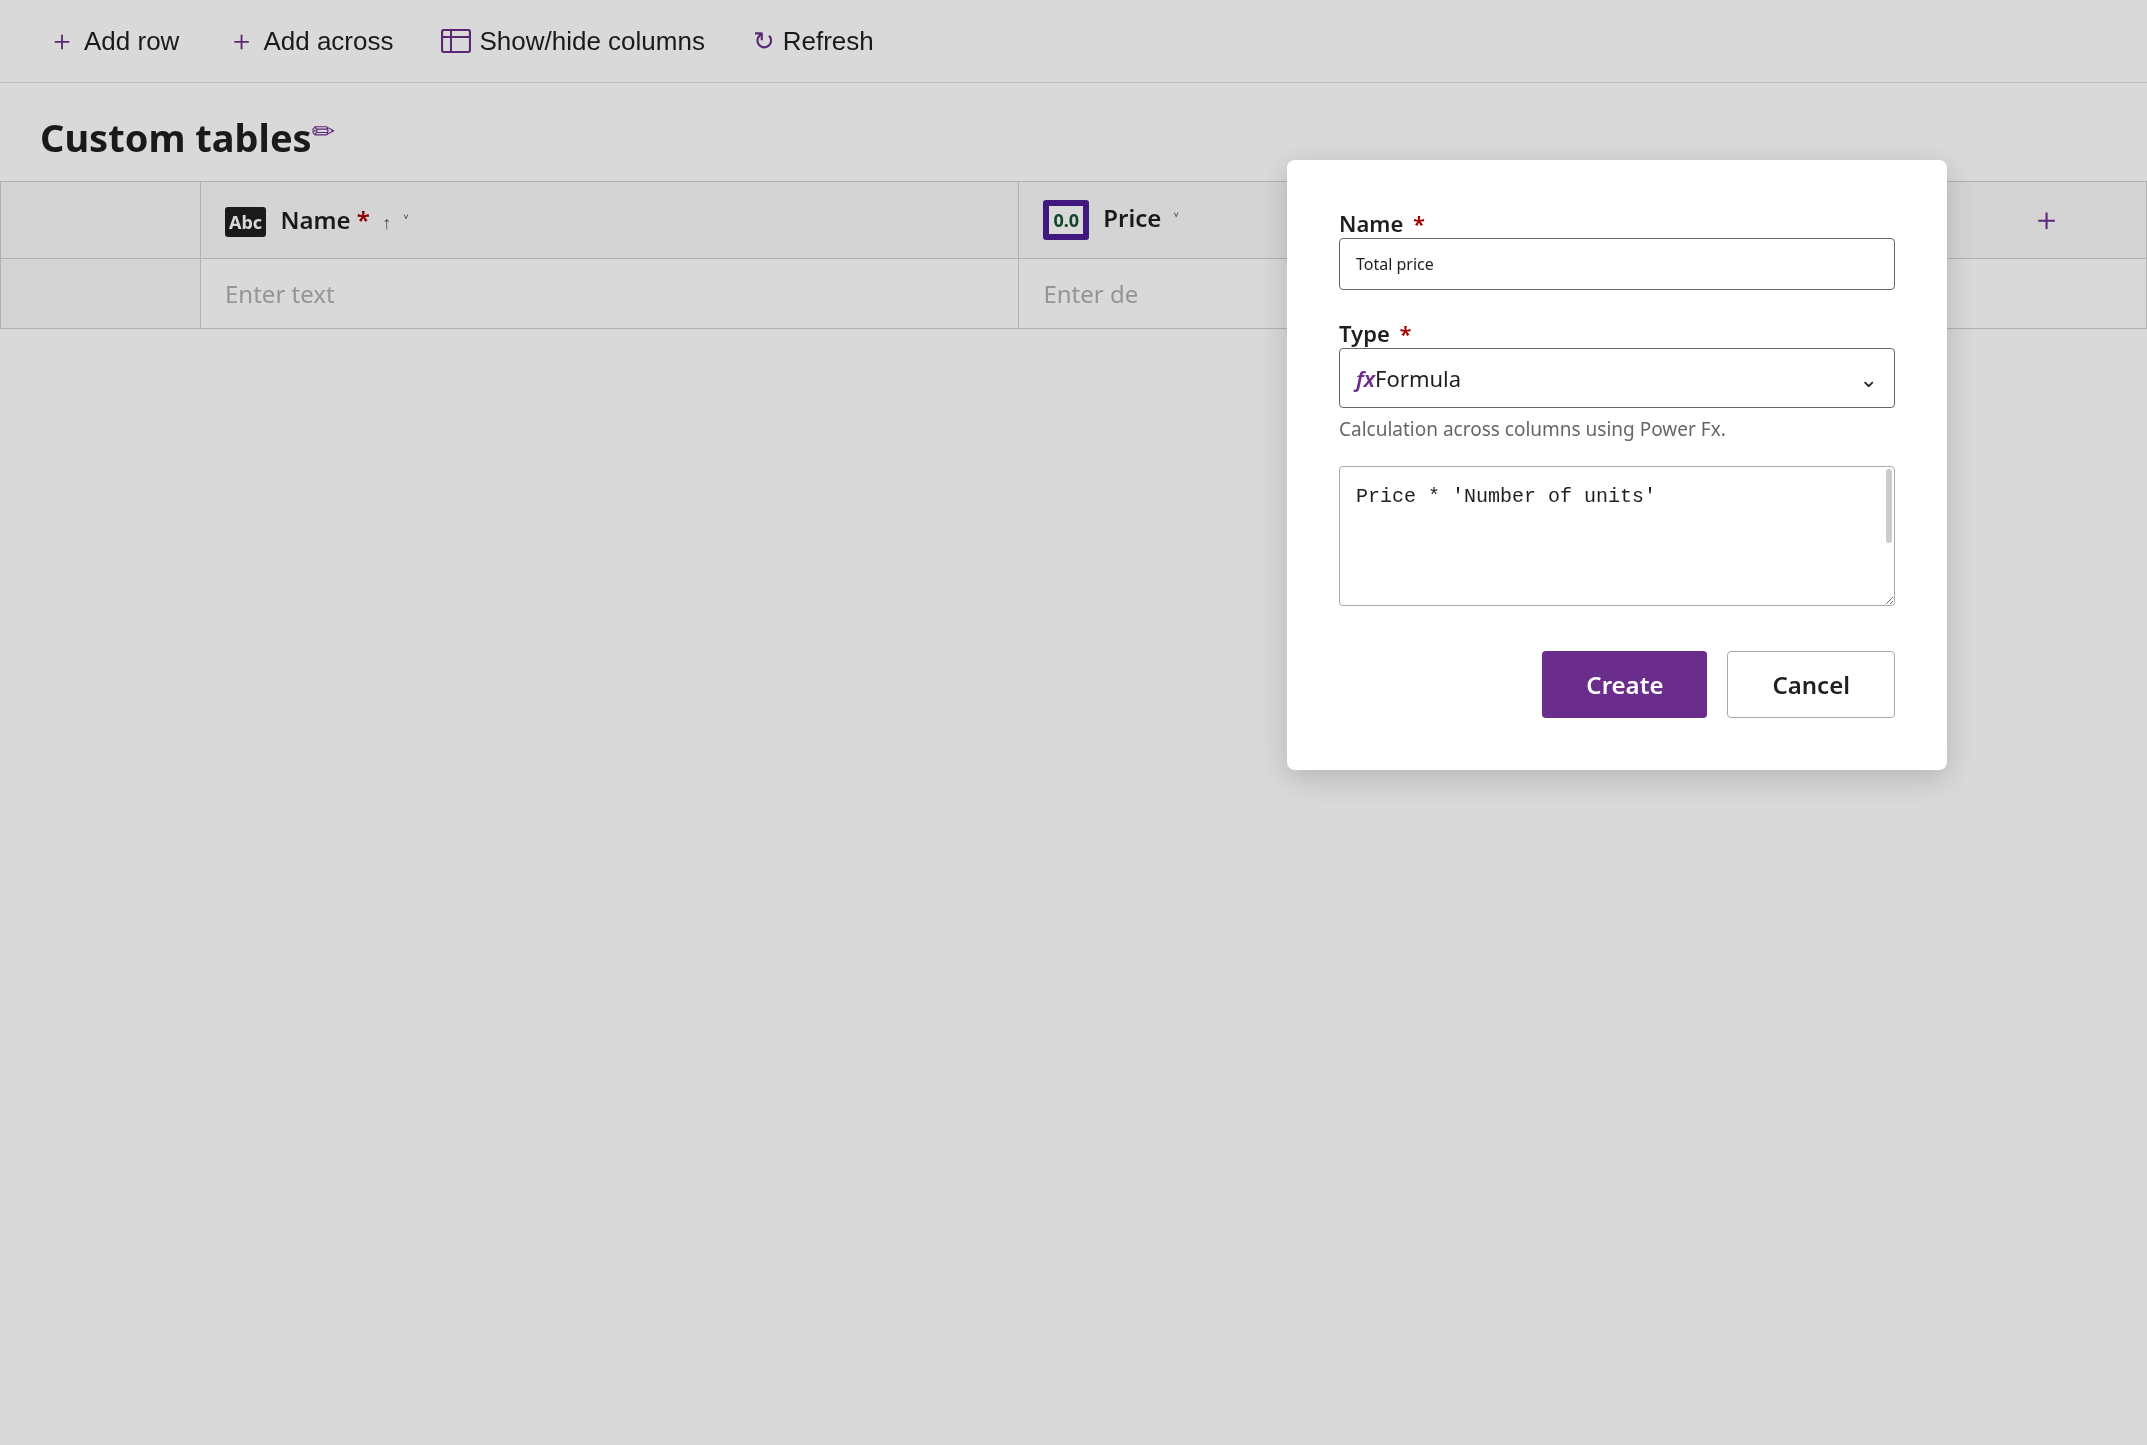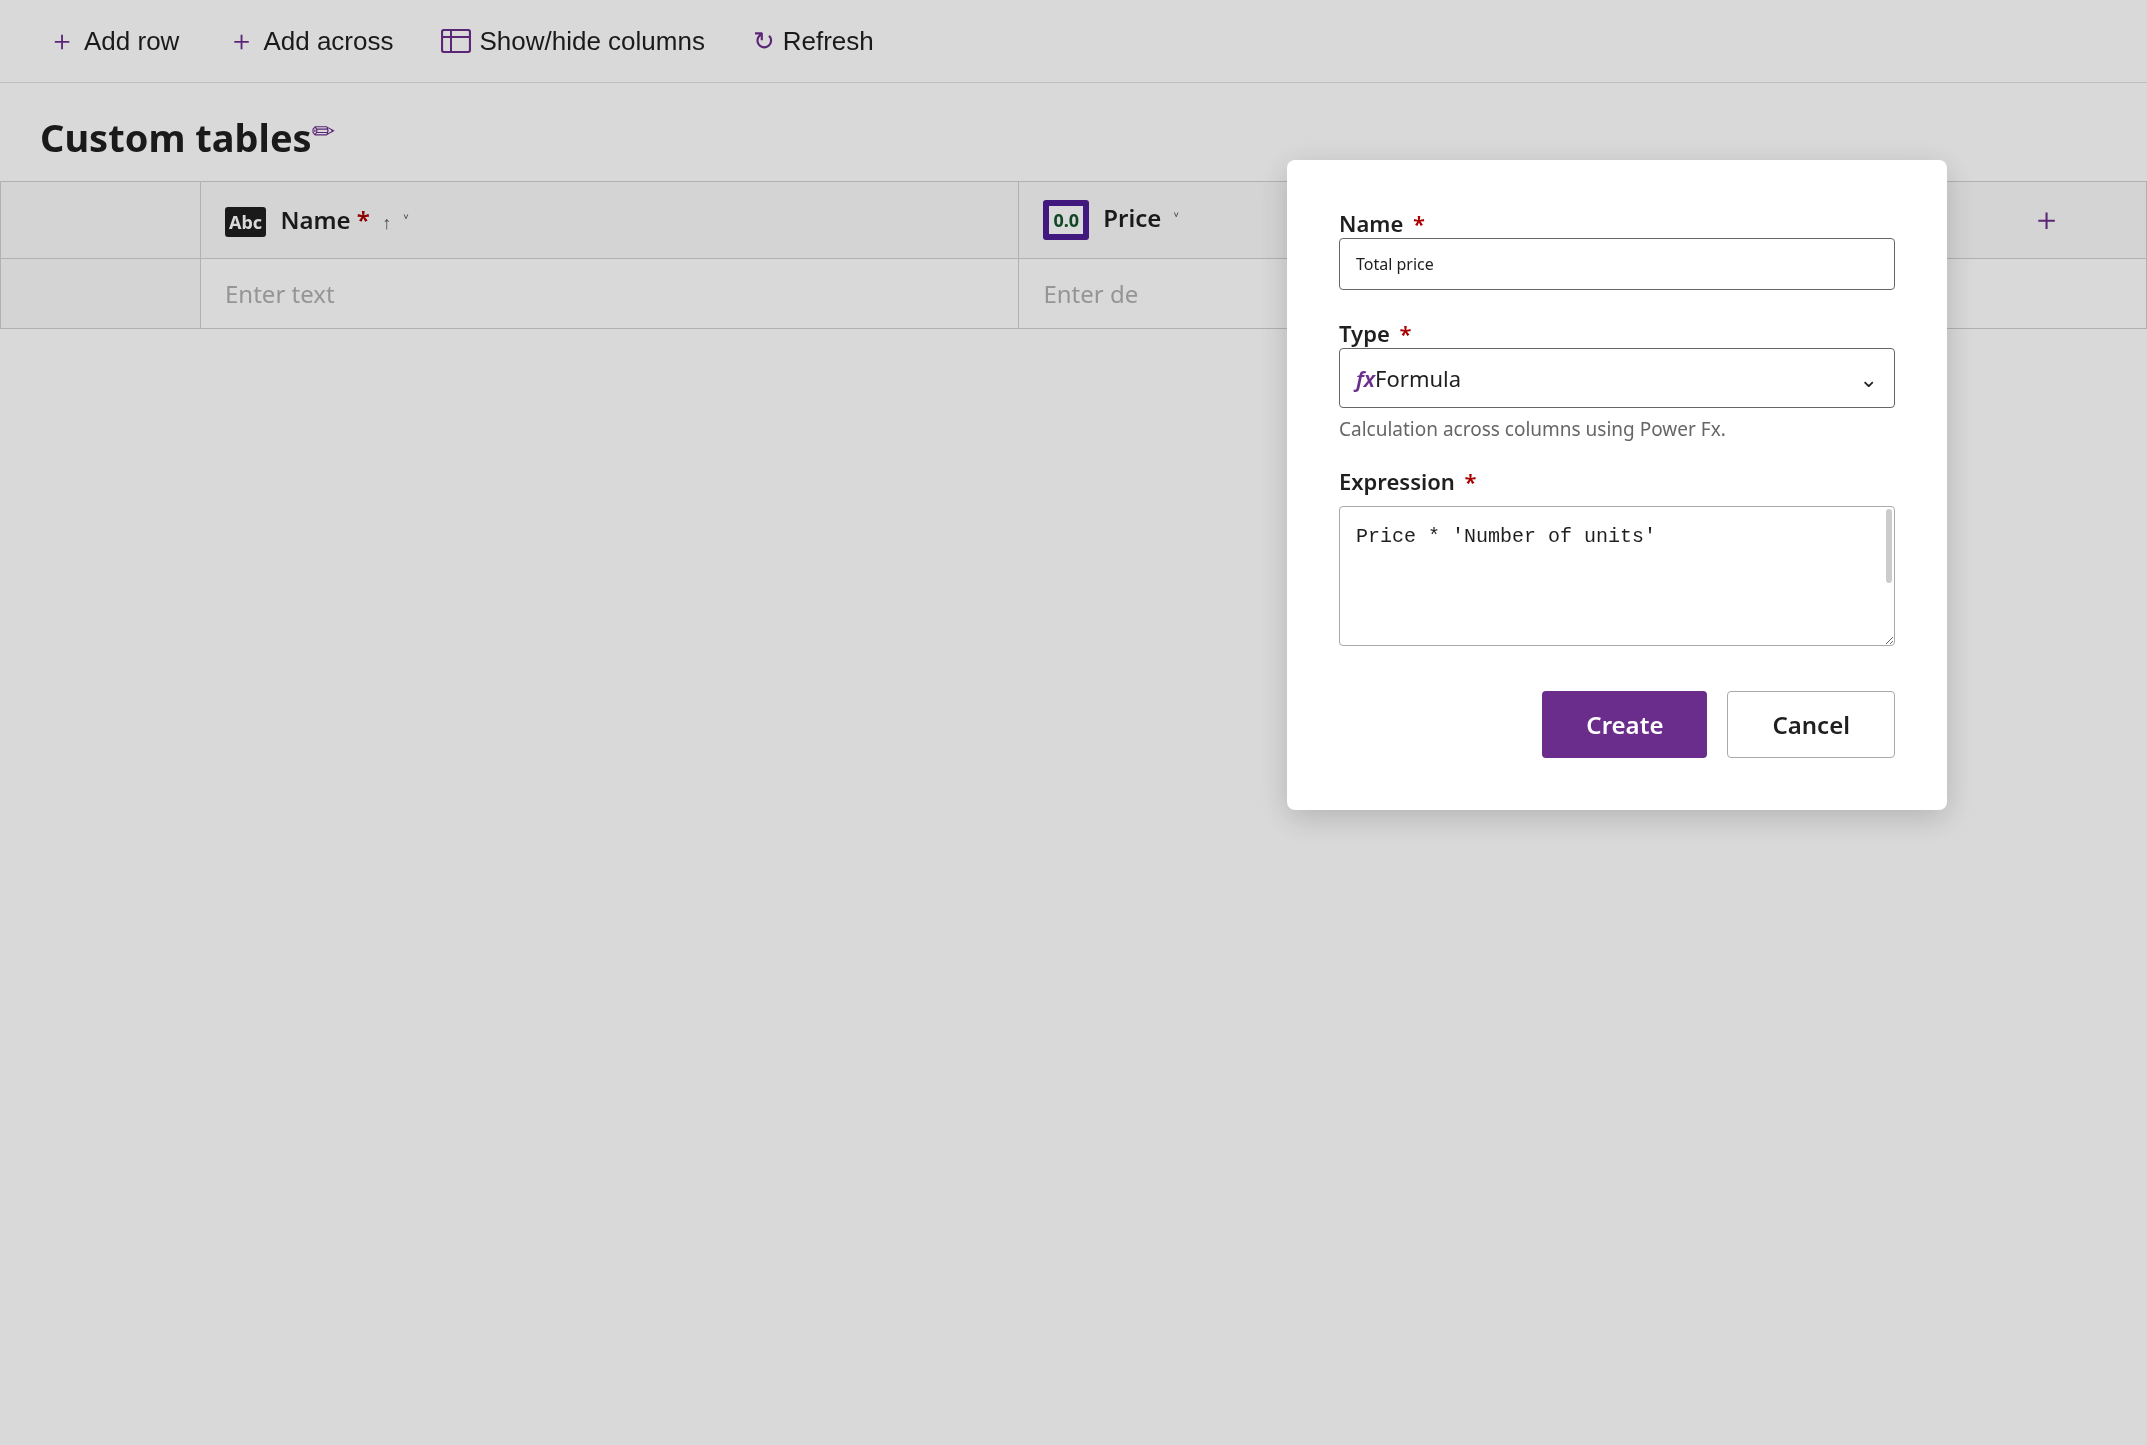--- a/index.html
+++ b/index.html
@@ -391,23 +391,20 @@
       <div class="type-select-inner">
         <span class="fx-icon">fx</span>
         <span>Formula</span>
       </div>
       <span style="font-size:22px;">⌄</span>
     </div>
 
     <p class="hint-text">Calculation across columns using Power Fx.</p>
 
     
-    <div class="expr-label">
-      <span>Expression</span><span class="required-star"> *</span>
-    </div>
     <div class="expr-wrapper">
       <textarea class="expr-textarea" style="">Price * 'Number of units'</textarea>
       <div class="expr-scrollbar"></div>
     </div>
 
     
     <div class="modal-footer">
       <button class="btn-create">Create</button>
       <button class="btn-cancel">Cancel</button>
     </div>

